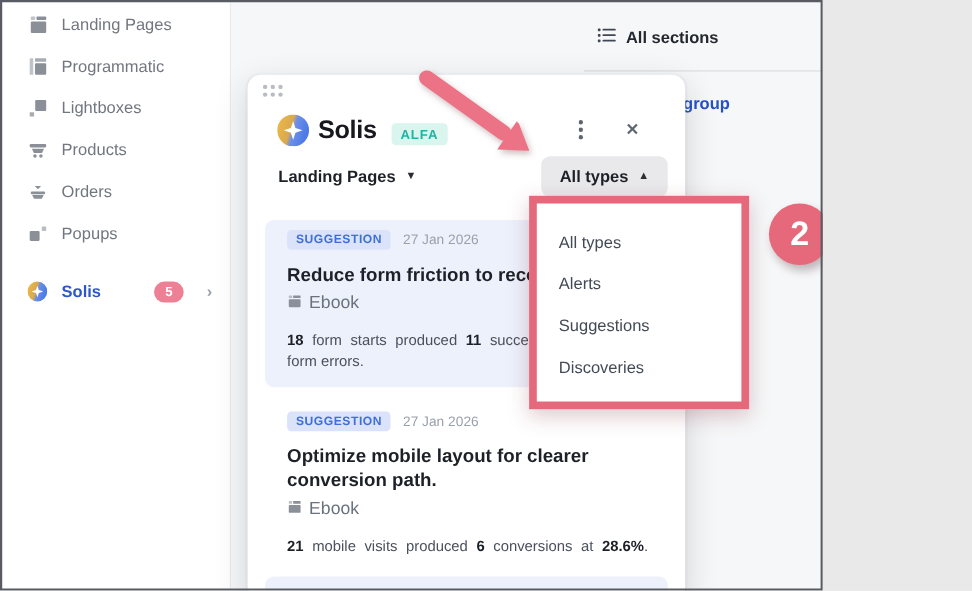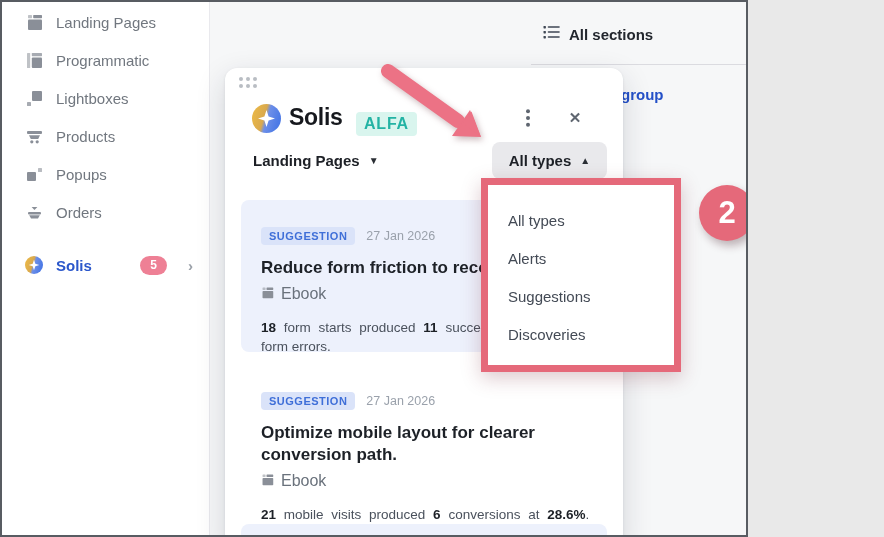--- a/index.html
+++ b/index.html
@@ -60,35 +60,35 @@
     position:absolute; left:225px; top:68px; width:398px; height:478px;
     background:#fff; border-radius:12px; z-index:2;
     box-shadow: 0 10px 30px rgba(25,30,55,.16), 0 1px 3px rgba(25,30,55,.10);
   }
   .drag-dots { position:absolute; left:14px; top:9px; display:grid; grid-template-columns:repeat(3,4px); grid-template-rows:repeat(2,4px); gap:3px; cursor:grab; }
   .drag-dots i { width:4px; height:4px; border-radius:50%; background:#b9bdc3; }
   .popup-logo { position:absolute; left:27px; top:36px; width:29px; height:29px; }
   .popup-title { position:absolute; left:64px; top:36px; font-size:23px; font-weight:700; color:#16181d; letter-spacing:-.3px; }
   .alfa-badge {
     position:absolute; left:131px; top:44px; background:#d9f5ee; color:#23b3a4;
-    font-size:16px; font-weight:700; letter-spacing:.8px; padding:3px 8px; border-radius:4px;
+    font-size:12px; font-weight:700; letter-spacing:.8px; padding:3px 8px; border-radius:4px;
   }
   .kebab-btn { position:absolute; left:294px; top:40px; width:18px; height:20px; display:flex; align-items:center; justify-content:center; cursor:pointer; }
   .close-btn { position:absolute; left:341px; top:40px; width:18px; height:20px; color:#5f6670; font-size:15px; font-weight:700; display:flex; align-items:center; justify-content:center; cursor:pointer; }
   .pages-filter { position:absolute; left:28px; top:84px; display:flex; align-items:center; gap:9px; font-size:15px; font-weight:700; color:#1d2026; cursor:pointer; }
   .caret { font-size:10px; color:#2a2e34; }
   .types-btn {
     position:absolute; left:267px; top:74px; width:115px; height:37px;
     background:#e9e9ec; border-radius:8px; border:none; cursor:pointer;
     display:flex; align-items:center; justify-content:center; gap:9px;
     font-family:inherit; font-size:15px; font-weight:700; color:#1d2026;
   }
 
   
-  .card { position:absolute; left:16px; width:366px; padding:27px 20px; border-radius:8px; }
+  .card { position:absolute; left:16px; width:366px; padding:9px 20px; border-radius:8px; }
   .card.hl { background:#edf1fc; }
   .card-tagrow { display:flex; align-items:center; gap:11px; }
   .card-tag { background:#dae3f9; color:#3f6fd8; font-size:11px; font-weight:700; letter-spacing:.5px; padding:3px 8px; border-radius:4px; }
   .card-date { font-size:12.5px; color:#9aa1ab; }
   .card-title { margin-top:12px; font-size:17px; font-weight:700; color:#1d2127; line-height:1.28; }
   .card:first-of-type .card-title { white-space:nowrap; }
   .card-meta { margin-top:6px; display:flex; align-items:center; gap:7px; font-size:16px; color:#6a727c; }
   .card-body { margin-top:15px; font-size:13.5px; color:#4a515c; line-height:1.45; }
   .card-body .ln1 { white-space:nowrap; word-spacing:4px; }
   .card-body b { color:#1d2127; }
@@ -167,38 +167,38 @@
               <circle cx="11.2" cy="13.8" r="1.6"></circle>
             </g>
           </svg>
         </span>
         <span>Products</span>
       </div>
       <div class="side-item">
         <span class="ic">
           <svg width="17" height="17" viewBox="0 0 17 17">
             <g fill="#8a8f98">
-              <rect x="1" y="6" width="9" height="9" rx="1"></rect>
-              <rect x="12" y="2" width="4" height="4" rx="0.6" opacity="0.6"></rect>
-            </g>
-          </svg>
-        </span>
-        <span>Popups</span>
-      </div>
-      <div class="side-item">
-        <span class="ic">
-          <svg width="17" height="17" viewBox="0 0 17 17">
-            <g fill="#8a8f98">
               <polygon points="5.6,3 11.4,3 8.5,6"></polygon>
               <rect x="2" y="8" width="13" height="2.6" rx="1"></rect>
               <polygon points="3.2,11.2 13.8,11.2 12,14.6 5,14.6"></polygon>
             </g>
           </svg>
         </span>
         <span>Orders</span>
+      </div>
+      <div class="side-item">
+        <span class="ic">
+          <svg width="17" height="17" viewBox="0 0 17 17">
+            <g fill="#8a8f98">
+              <rect x="1" y="6" width="9" height="9" rx="1"></rect>
+              <rect x="12" y="2" width="4" height="4" rx="0.6" opacity="0.6"></rect>
+            </g>
+          </svg>
+        </span>
+        <span>Popups</span>
       </div>
       <div class="side-item active">
         <span class="ic">
           <svg width="20" height="20" viewBox="0 0 29 29">
             <defs>
               <linearGradient id="sg2" x1="0" y1="0" x2="1" y2="0.3">
                 <stop offset="0" stop-color="#eebb45"></stop>
                 <stop offset="0.5" stop-color="#d9a94e"></stop>
                 <stop offset="0.62" stop-color="#6d8fe8"></stop>
                 <stop offset="1" stop-color="#4c7ae6"></stop>

